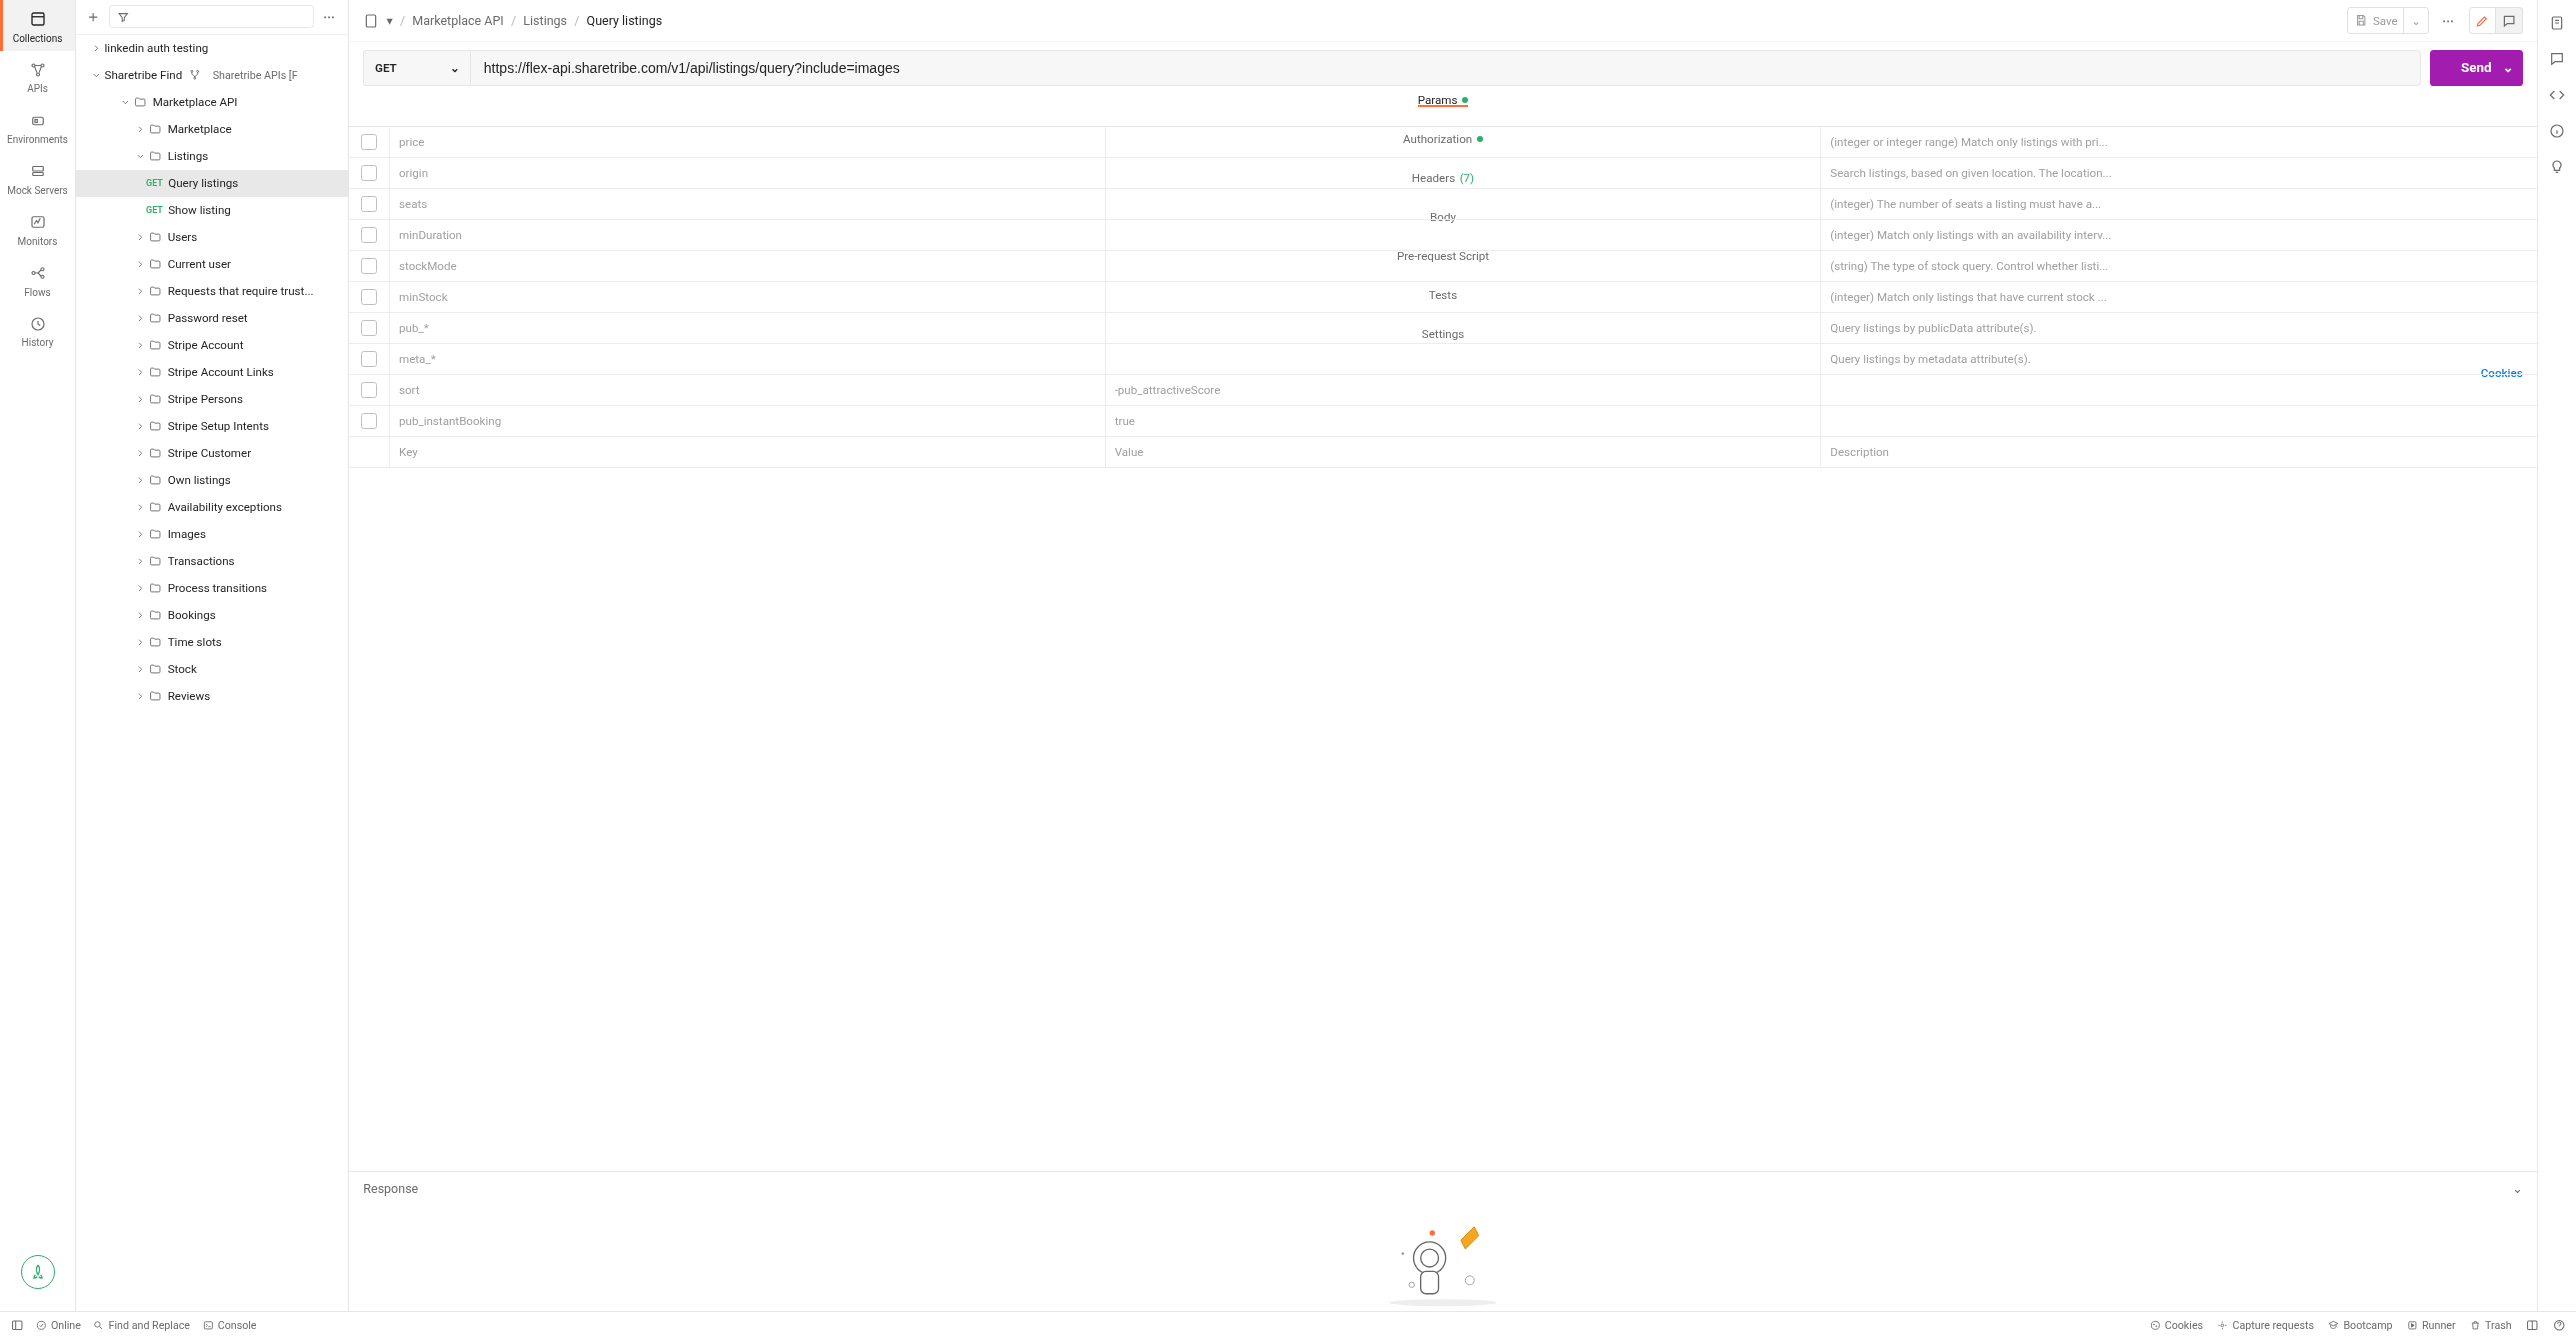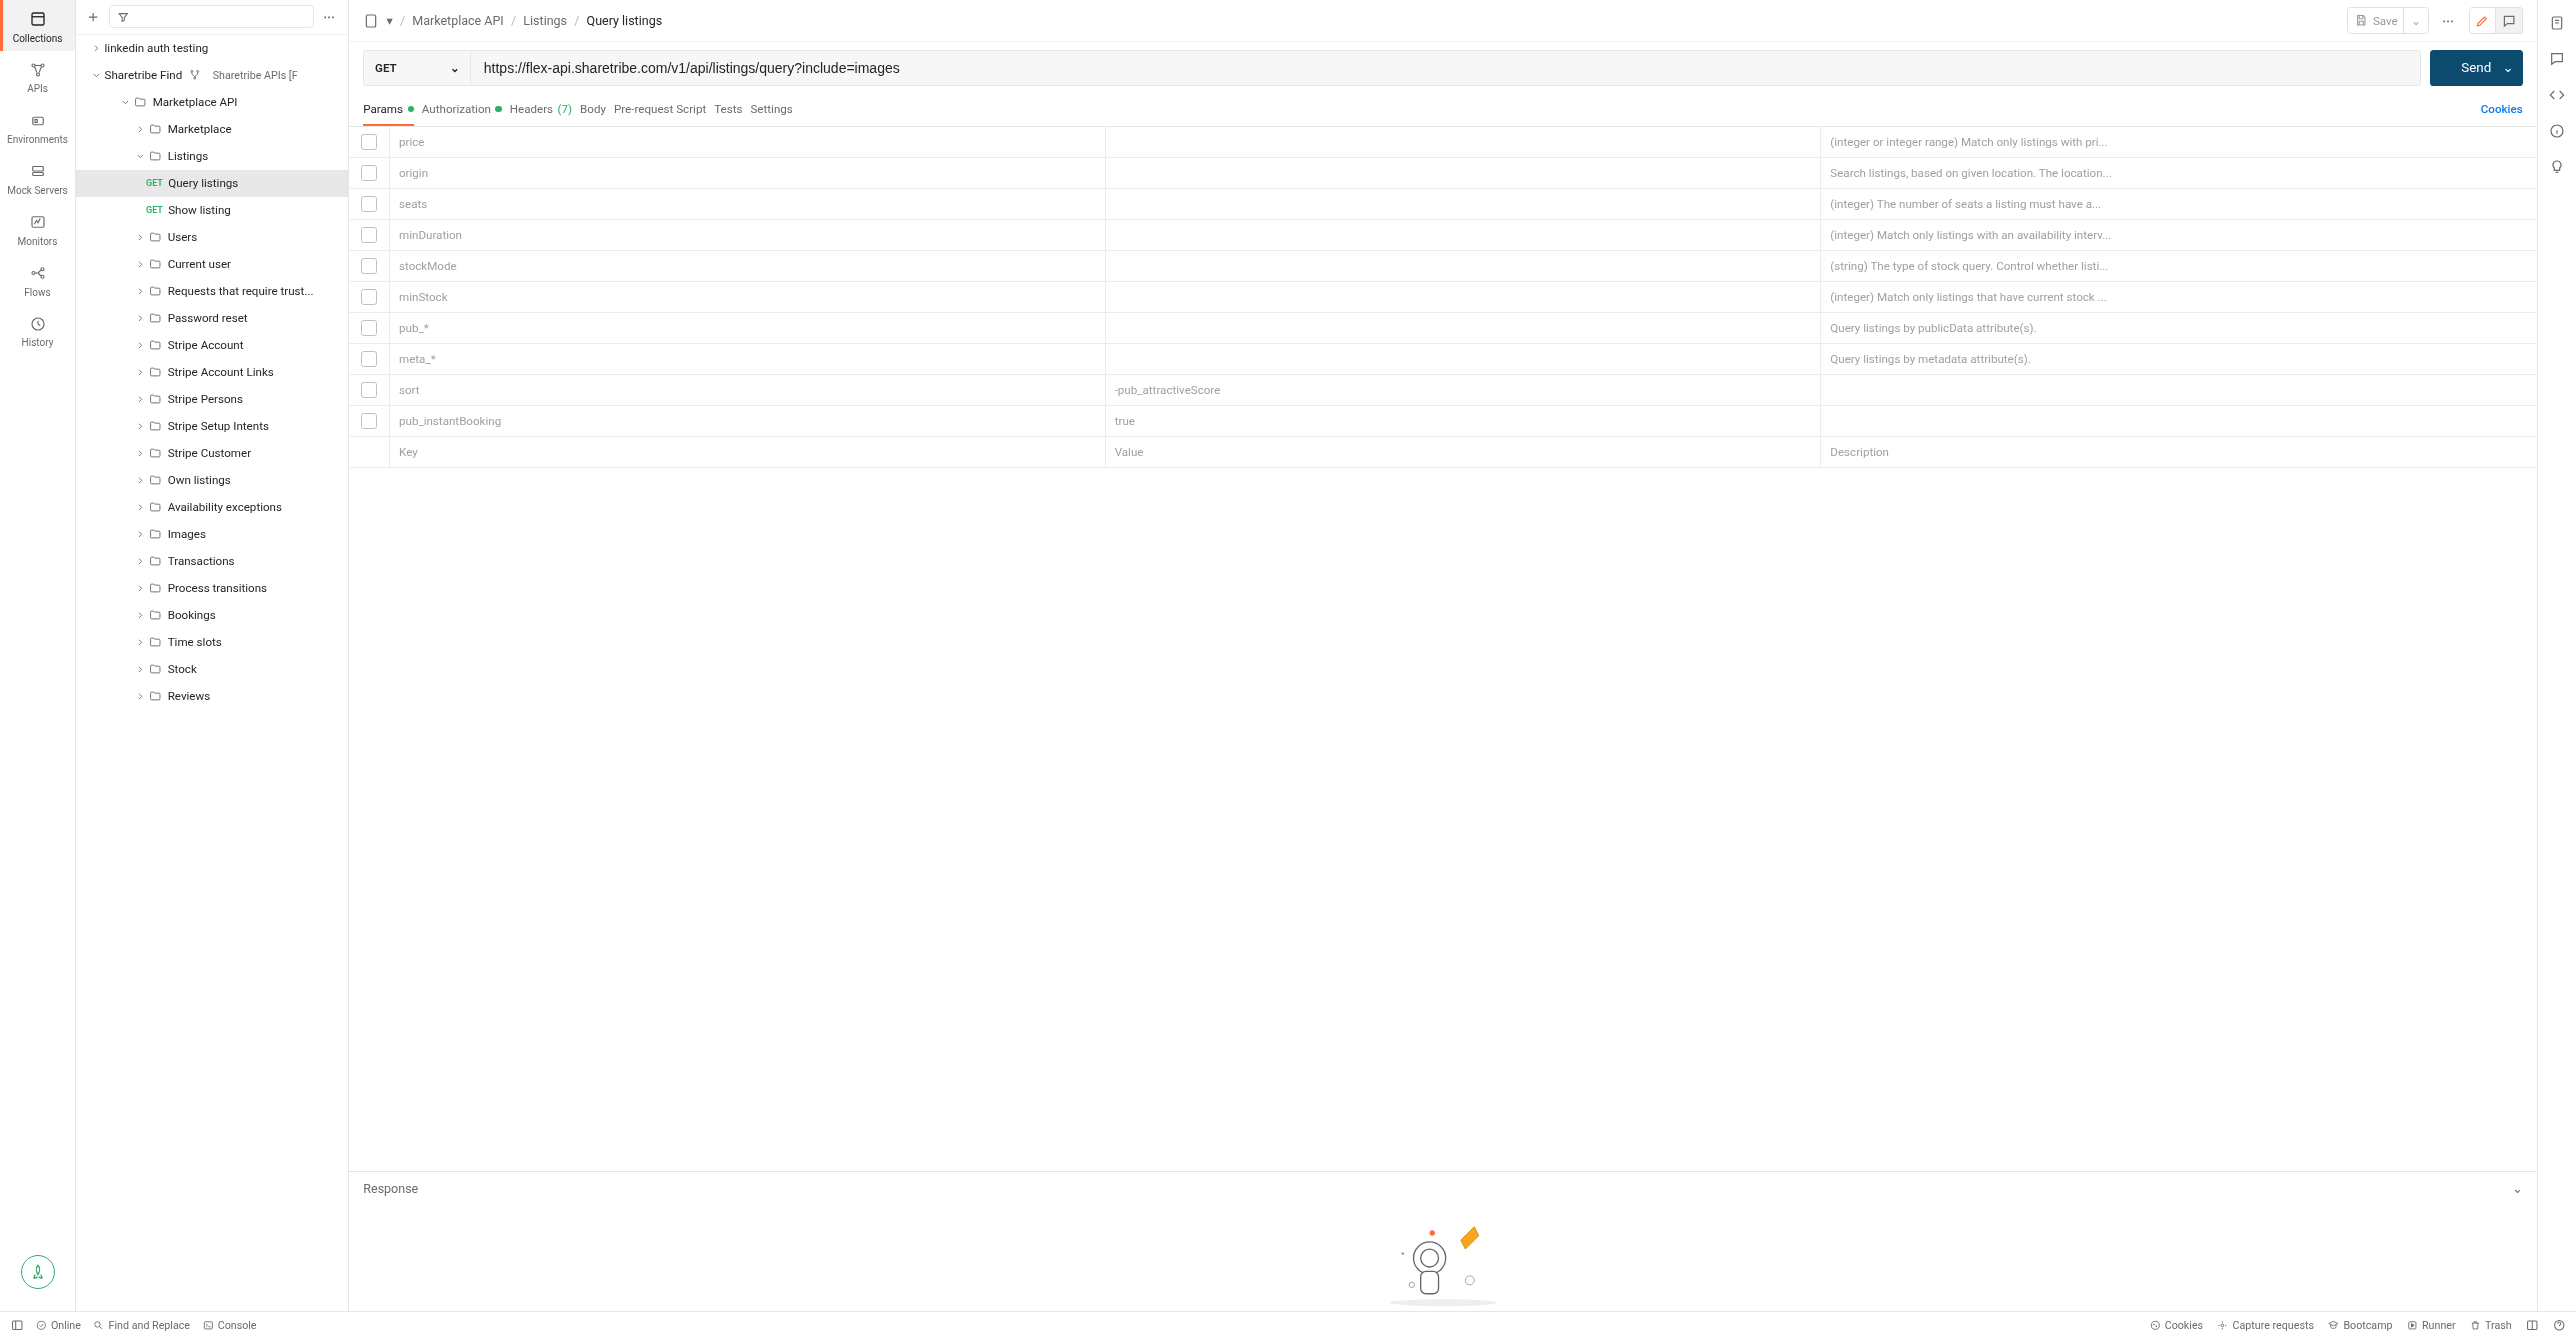--- a/index.html
+++ b/index.html
@@ -38,24 +38,24 @@
 .save-btn { display:flex; align-items:center; gap:5.4px; border:0.9px solid #e0e0e0; border-radius:3.6px; height:27px; padding:0 7.2px; color:#9a9a9a; cursor:not-allowed; }
 .save-chev { border-left:0.9px solid #e0e0e0; padding-left:7.2px; height:100%; display:flex; align-items:center; }
 .action-btn { width:27px; height:27px; border:0.9px solid #e0e0e0; border-radius:3.6px; display:flex; align-items:center; justify-content:center; cursor:pointer; color:#6b6b6b; }
 .action-group { display:flex; }
 .action-group .action-btn:first-child { border-radius:3.6px 0 0 3.6px; color:#ff6c37; }
 .action-group .action-btn:last-child { border-radius:0 3.6px 3.6px 0; border-left:none; background:#f2f2f2; }
 
 .url-row { display:flex; padding:7.2px 14.3px; gap:9px; }
 .method-select { width:107px; height:36px; border:0.9px solid #e6e6e6; border-right:none; border-radius:3.6px 0 0 3.6px; background:#f7f7f7; display:flex; align-items:center; justify-content:space-between; padding:0 10.7px; font-weight:600; cursor:pointer; }
 .url-input { flex:1; height:36px; border:0.9px solid #e6e6e6; border-radius:0 3.6px 3.6px 0; background:#f7f7f7; padding:0 12.5px; font-size:14px; outline:none; color:#242424; }
-.send-btn { width:93px; height:36px; background:#0c4a6e; color:#fff; border-radius:3.6px; display:flex; align-items:center; justify-content:center; font-weight:400; font-size:13.4px; cursor:pointer; position:relative; }
+.send-btn { width:93px; height:36px; background:#a21caf; color:#fff; border-radius:3.6px; display:flex; align-items:center; justify-content:center; font-weight:700; font-size:13.4px; cursor:pointer; position:relative; }
 .send-chev { position:absolute; right:9px; }
 
-.subtabs { display:flex; align-items:center; padding:0 14.3px; border-bottom:0.9px solid #e6e6e6; gap:8px; height:34px; }
+.subtabs { display:flex; align-items:center; padding:0 14.3px; border-bottom:0.9px solid #e6e6e6; gap:25px; height:34px;flex-direction:column; }
 .subtab { color:#6b6b6b; cursor:pointer; height:100%; display:flex; align-items:center; gap:4.5px; position:relative; }
 .subtab.active { color:#242424; }
 .subtab.active::after { content:""; position:absolute; bottom:0; left:0; right:0; height:1.8px; background:#ff6c37; }
 .dot { width:6.3px; height:6.3px; border-radius:50%; background:#2bb06a; }
 .count { color:#2bb06a; }
 .cookies-link { margin-left:auto; color:#097bed; cursor:pointer; font-weight:500; }
 
 .params { flex:1; overflow-y:auto; padding-bottom:9px; position:relative; }
 .params::-webkit-scrollbar { width:6.3px; }
 .params::-webkit-scrollbar-thumb { background:#ccc; border-radius:3.6px; }

